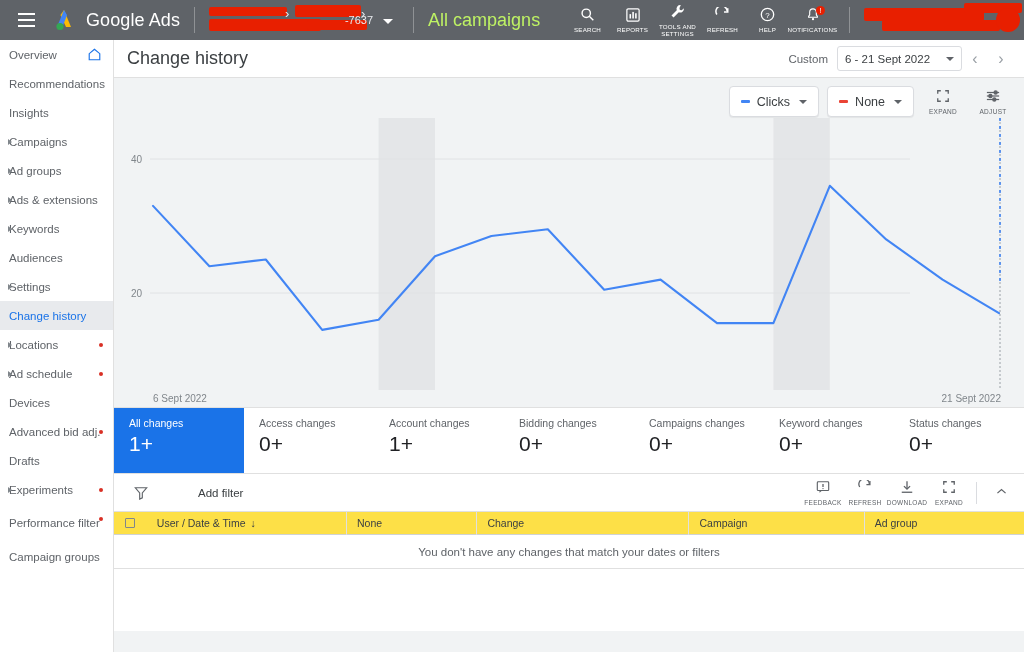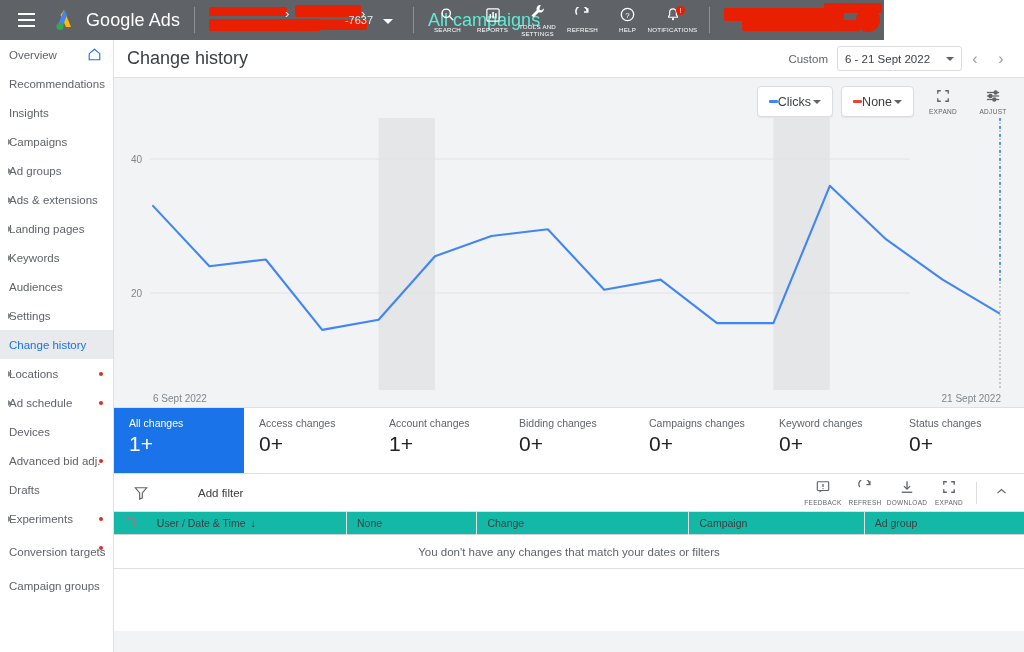--- a/index.html
+++ b/index.html
@@ -8,21 +8,21 @@
     width: 1024px; height: 652px;
     overflow: hidden;
     background: #fff;
     font-family: "Liberation Sans", sans-serif;
     -webkit-font-smoothing: antialiased;
   }
 
   
   .appbar {
     position: absolute; top: 0; left: 0;
-    width: 884px; height: 40px;
+    width: 1024px; height: 40px;
     background: #5f6368;
     display: flex; align-items: center;
     color: #fff;
   }
   .hamburger {
     width: 40px; height: 40px; margin-left: 6px;
     display: flex; flex-direction: column; align-items: center; justify-content: center;
     cursor: pointer;
   }
   .hamburger span {
@@ -49,21 +49,21 @@
     font-size: 11px; color: #e8eaed; z-index: 1;
   }
   .caret-down {
     width: 0; height: 0; border-left: 5px solid transparent;
     border-right: 5px solid transparent; border-top: 5px solid #fff;
     position: absolute; right: 6px; top: 19px;
   }
   .crumb-arrow {
     position: absolute; color: #e8eaed; font-size: 13px; z-index: 2;
   }
-  .all-campaigns { font-size: 18px; color: #5eead4; white-space: nowrap; }
+  .all-campaigns { font-size: 18px; color: #bef264; white-space: nowrap; }
 
   .appbar-icons {
     position: absolute; right: 0; top: 0; height: 40px;
     display: flex; align-items: center;
   }
   .abicon {
     width: 45px; height: 40px; display: flex; flex-direction: column;
     align-items: center; justify-content: center; cursor: pointer;
     position: relative;
   }
@@ -146,21 +146,21 @@
   
   .chart-panel {
     position: relative; height: 330px; background: #f1f3f4;
     border-bottom: 1px solid #e0e0e0;
   }
   .chart-toolbar {
     position: absolute; right: 10px; top: 8px;
     display: flex; align-items: center; gap: 8px; z-index: 5;
   }
   .metric-btn {
-    display: flex; align-items: center; 
+    display: flex; align-items: center; gap: 7px;
     height: 31px; padding: 0 11px;
     background: #fff; border: 1px solid #dadce0; border-radius: 4px;
     font-size: 12.5px; color: #3c4043; cursor: pointer;
     box-shadow: 0 1px 1px rgba(0,0,0,.06);
   }
   .metric-dash { width: 9px; height: 2.5px; border-radius: 1px; }
   .metric-btn .dcaret {
     width: 0; height: 0; border-left: 4px solid transparent;
     border-right: 4px solid transparent; border-top: 4px solid #5f6368;
     margin-left: 2px;
@@ -199,21 +199,21 @@
   .addfilter {
     font-size: 11.5px; color: #3c4043; margin-left: 50px; cursor: pointer;
   }
   .filter-right { margin-left: auto; display: flex; align-items: center; }
   .fr-sep { width: 1px; height: 22px; background: #dadce0; margin: 0 10px 0 6px; }
   .chev-up { color: #5f6368; font-size: 14px; padding: 0 8px; cursor: pointer; }
 
   
   .thead {
     display: flex; align-items: center; height: 23px;
-    border-bottom: 1px solid #cfd2d4; background: #14b8a6;
+    border-bottom: 1px solid #cfd2d4; background: #fde047;
     font-size: 10.5px; color: #3c4043;
   }
   .th { padding-left: 10px; display: flex; align-items: center; gap: 5px; height: 100%; }
   .th-check { width: 33px; display: flex; align-items: center; justify-content: center; }
   .cbx { width: 10px; height: 10px; border: 1px solid #80868b; border-radius: 1px; cursor: pointer; }
   .th-sep { width: 1px; height: 23px; background: #e0e0e0; }
   .empty-row {
     height: 34px; display: flex; align-items: center; justify-content: center;
     font-size: 11.5px; color: #5f6368; background: #fff;
     border-bottom: 1px solid #e0e0e0;
@@ -343,24 +343,20 @@
       <div class="nav-item">
         <span class="arrow"></span>
         <span class="nav-label">Ad groups</span>
       </div>
       <div class="nav-item">
         <span class="arrow"></span>
         <span class="nav-label">Ads &amp; extensions</span>
       </div>
       <div class="nav-item">
         <span class="arrow"></span>
-        <span class="nav-label">Landing pages</span>
-      </div>
-      <div class="nav-item">
-        <span class="arrow"></span>
         <span class="nav-label">Keywords</span>
       </div>
       <div class="nav-item">
         <span class="nav-label">Audiences</span>
       </div>
       <div class="nav-item">
         <span class="arrow"></span>
         <span class="nav-label">Settings</span>
       </div>
       <div class="nav-item selected">
@@ -387,21 +383,21 @@
       </div>
       <div class="nav-item">
         <span class="nav-label">Drafts</span>
       </div>
       <div class="nav-item">
         <span class="arrow"></span>
         <span class="nav-label">Experiments</span>
         <span class="dot"></span>
       </div>
       <div class="nav-item two-line">
-        <span class="nav-label">Conversion targets</span>
+        <span class="nav-label">Performance filter</span>
         <span class="dot"></span>
       </div>
       <div class="nav-item">
         <span class="nav-label">Campaign groups</span>
       </div>
     </div>
 </div>
 
 <div class="content">
 

